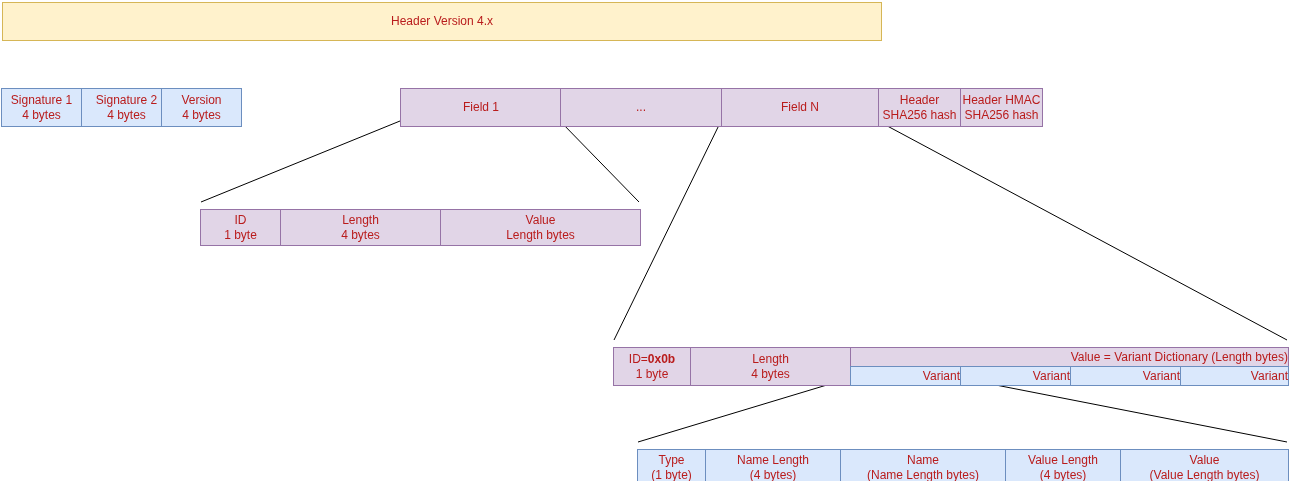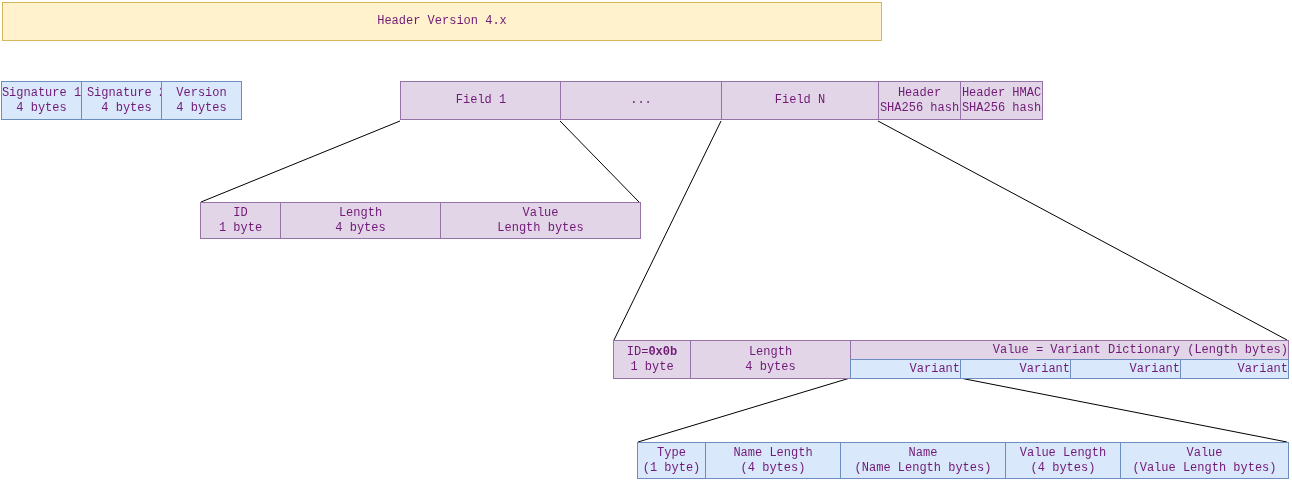--- a/index.html
+++ b/index.html
@@ -3,33 +3,33 @@
 <meta charset="utf-8">
 <style>
   :root{
     --yellow-fill:#fff2cc; --yellow-stroke:#d6b656;
     --blue-fill:#dae8fc;   --blue-stroke:#6c8ebf;
     --purple-fill:#e1d5e7; --purple-stroke:#9673a6;
   }
   html,body{margin:0;padding:0;background:#ffffff;}
   .canvas{
     position:relative; width:1292px; height:481px; background:#ffffff;
-    font-family:Liberation Mono, monospace; font-size:12px; color:#701a75;
+    font-family:Liberation Sans, sans-serif; font-size:12px; color:#b91c1c;
     overflow:hidden;
   }
   .connectors{position:absolute; left:0; top:0; width:1292px; height:481px; pointer-events:none;}
   .box,.cell{
     position:absolute; box-sizing:border-box;
     display:flex; flex-direction:column; align-items:center; justify-content:center;
     text-align:center; line-height:15px; white-space:nowrap; overflow:hidden;
   }
   .yellow{background:var(--yellow-fill); border:1px solid var(--yellow-stroke);}
   .blue{background:var(--blue-fill); border:1px solid var(--blue-stroke);}
   .purple{background:var(--purple-fill); border:1px solid var(--purple-stroke);}
-  .row{position:absolute;}
+  .row{position:absolute;margin-top:7px;}
   .band{line-height:19px;align-items:flex-end;}
   .bold{font-weight:bold;}
 </style>
 </head>
 <body>
 
 <div class="canvas">
 
   <svg class="connectors" xmlns="http://www.w3.org/2000/svg">
     <line x1="400" y1="121" x2="201" y2="202" stroke="#000" stroke-width="1"></line>

